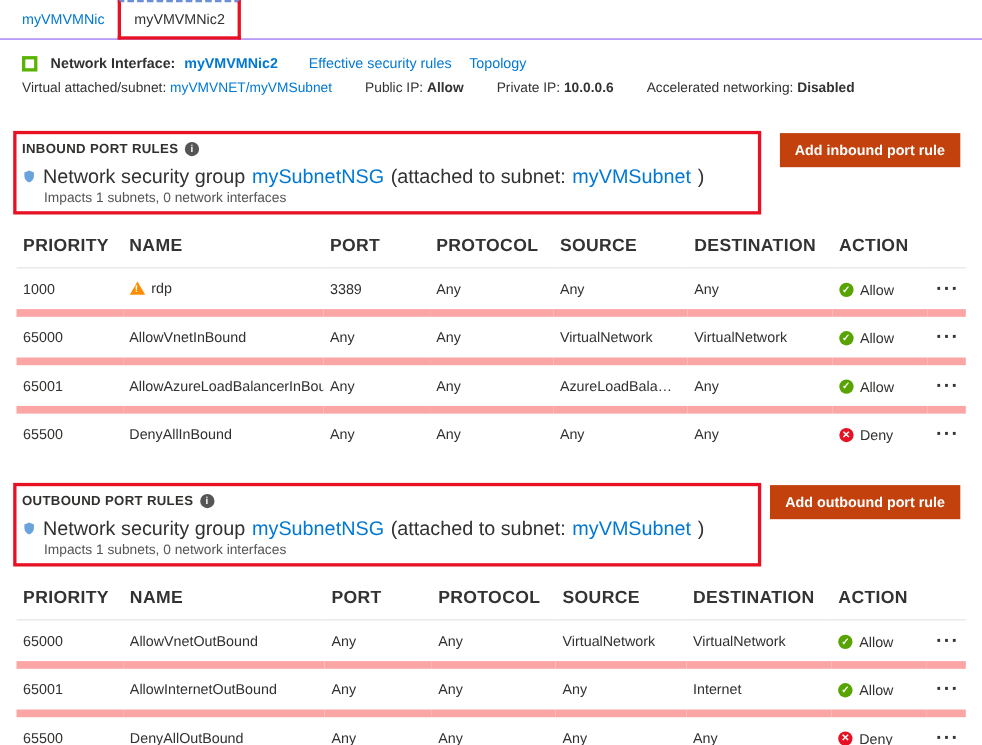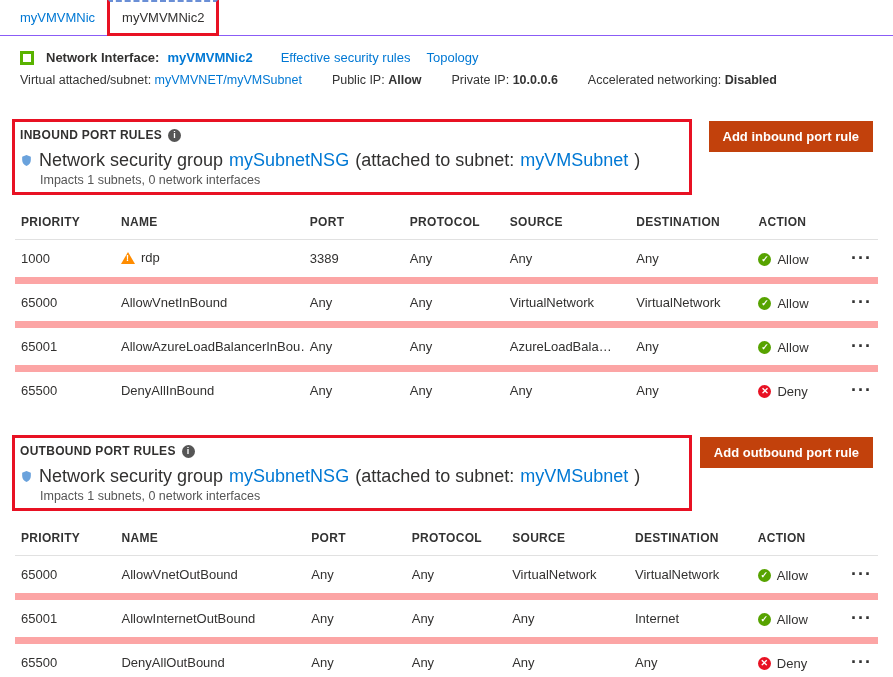--- a/index.html
+++ b/index.html
@@ -110,21 +110,21 @@
 
   table.rules {
     width: calc(100% - 30px);
     margin: 4px 15px 10px 15px;
     border-collapse: collapse;
     font-size: 13px;
   }
   table.rules th {
     text-align: left;
     font-weight: 600;
-    font-size: 12px;
+    font-size: 16px;
     letter-spacing: 0.3px;
     color: #333;
     padding: 10px 6px;
     border-bottom: 1px solid #e1e1e1;
   }
   table.rules td {
     padding: 8px 6px;
     border-bottom: 7px solid #fca5a5;
     white-space: nowrap;
     overflow: hidden;

